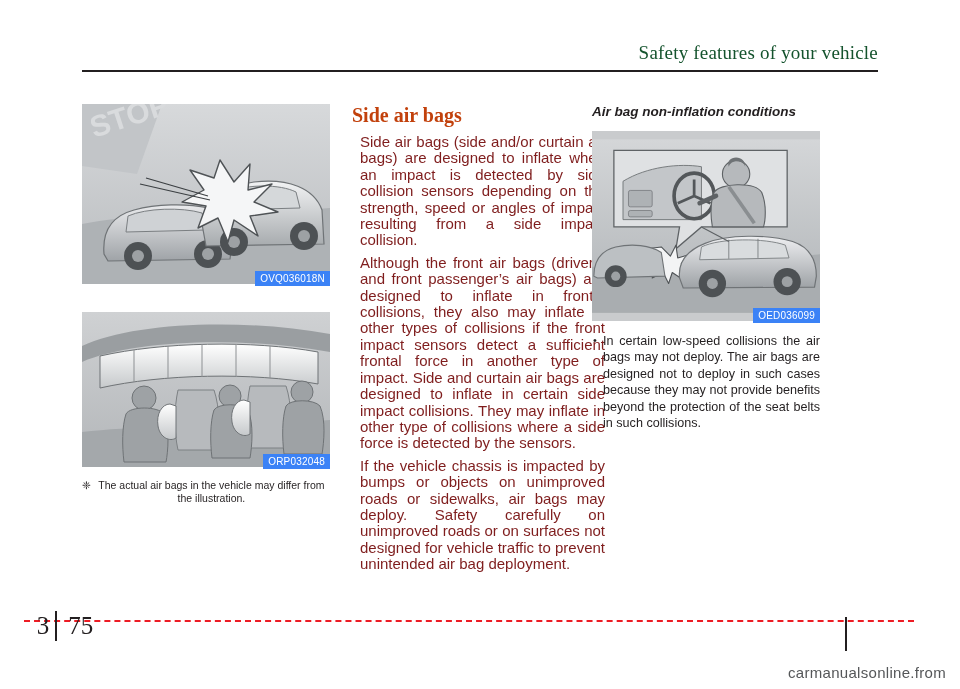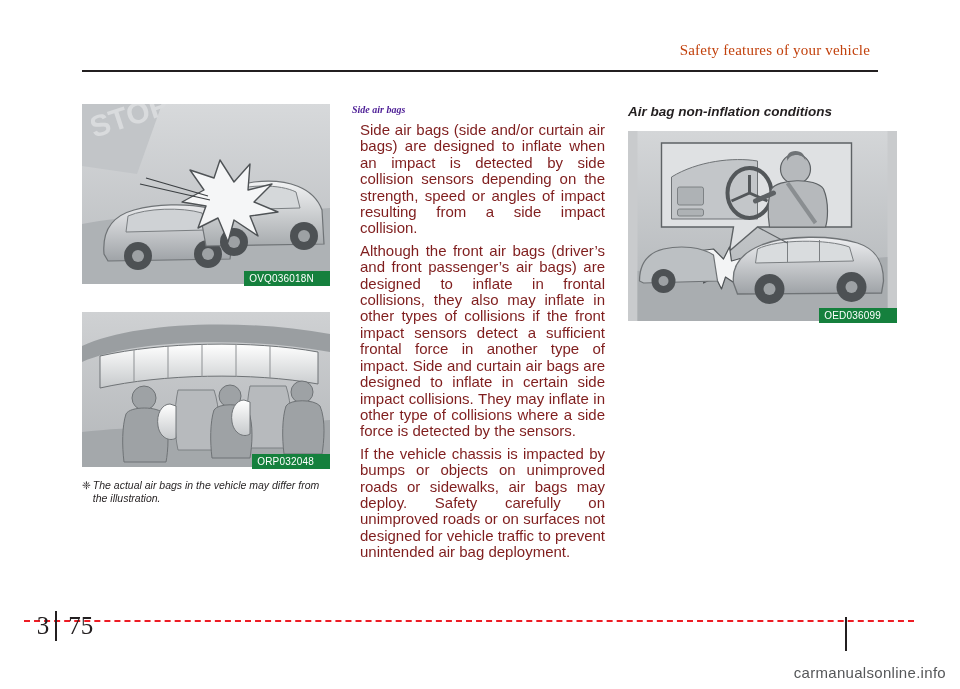--- a/index.html
+++ b/index.html
@@ -18,92 +18,90 @@
   .page {
     position: absolute;
     left: 0; top: 0;
     width: 960px;
     height: 689px;
   }
 
   
   .header-title {
     position: absolute;
-    right: 90px;
+    right: 82px;
     top: 42px;
     font-family: "Liberation Serif", serif;
-    font-size: 15px;
-    color: #c2410c;
+    font-size: 19px;
+    color: #14532d;
     letter-spacing: 0.2px;
     white-space: nowrap;
   }
   .header-rule {
     position: absolute;
     left: 82px;
     top: 70px;
     width: 796px;
     height: 2px;
     background: #231f20;
   }
 
   
   .col {
     position: absolute;
     top: 104px;
   }
   .col-1 { left: 82px;  width: 248px; }
   .col-2 { left: 352px; width: 253px; }
-  .col-3 { left: 628px; width: 269px; }
+  .col-3 { left: 592px; width: 228px; }
 
   
   .figure {
     position: relative;
     width: 100%;
   }
   .fig-caption {
     position: absolute;
     right: 0;
     bottom: -2px;
-    background: #15803d;
+    background: #3b82f6;
     color: #ffffff;
     font-size: 10px;
     line-height: 13px;
-    padding: 1px 16px 1px 5px;
+    padding: 1px 5px 1px 5px;
     letter-spacing: 0.2px;
   }
 
   .illus {
     width: 100%;
     display: block;
     background: #c9cbcd;
   }
 
   .note {
     margin-top: 12px;
     font-size: 10.5px;
     line-height: 13px;
     color: #231f20;
     display: flex;
   }
   .note .mark {
     margin-right: 2px;
   }
   .note .note-text {
-    text-align: left;
-    font-style: italic;
+    text-align: center;
   }
 
   
   h3.sub {
     font-family: "Liberation Serif", serif;
     font-weight: bold;
-    font-size: 10px;
+    font-size: 20px;
     margin: 0 0 7px 0;
-    color: #4c1d95;
-    font-style: italic;
+    color: #c2410c;
   }
   h3.sub-italic {
     font-family: "Liberation Sans", sans-serif;
     font-weight: bold;
     font-style: italic;
     font-size: 13.5px;
     margin: 0 0 12px 0;
     color: #231f20;
   }
   p.body {
@@ -359,24 +357,27 @@
             <circle cx="132" cy="158" r="6" fill="#9da1a4"></circle>
           <circle cx="214" cy="156" r="15" fill="#4d5154"></circle>
             <circle cx="214" cy="156" r="6" fill="#9da1a4"></circle>
         </g>
 
         <path d="M120,96 L150,112" stroke="#5e6265" stroke-width="1.2" fill="none"></path>
       </svg>
       <span class="fig-caption">OED036099</span>
     </div>
 
+    <ul class="bullets">
+      <li>In certain low-speed collisions the air bags may not deploy. The air bags are designed not to deploy in such cases because they may not provide benefits beyond the protection of the seat belts in such collisions.</li>
+    </ul>
   </div>
 
   <div class="footer-dash"></div>
   <div class="footer-pagebox">
     <span class="footer-chapter">3</span>
     <span class="footer-sep"></span>
     <span class="footer-page">75</span>
   </div>
   <div class="footer-right-sep"></div>
-  <div class="watermark">carmanualsonline.info</div>
+  <div class="watermark">carmanualsonline.from</div>
 
 </div>
 
 </body></html>

